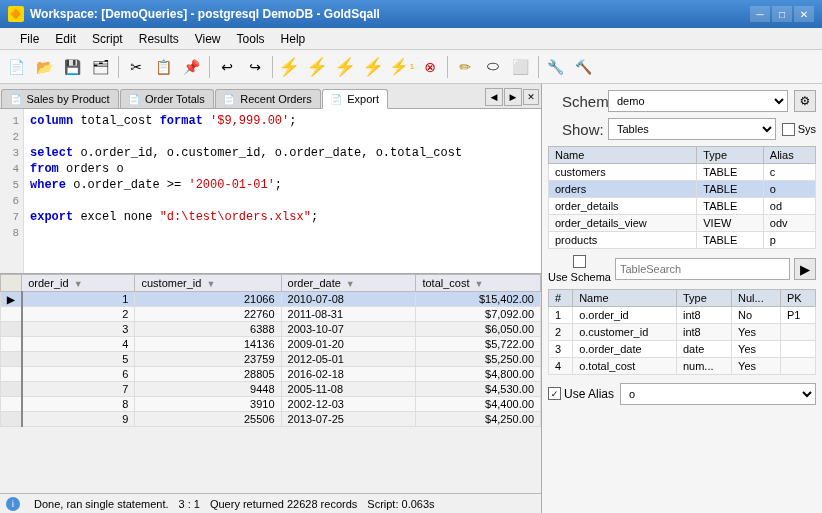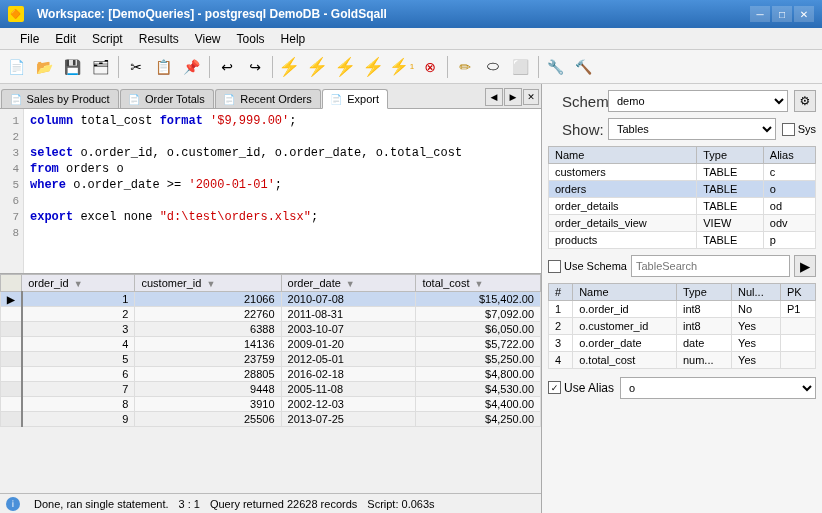--- a/index.html
+++ b/index.html
@@ -1,21 +1,21 @@
 <!DOCTYPE html>
 <html><head>
   <meta charset="utf-8">
   <style>
     * { box-sizing: border-box; margin: 0; padding: 0; }
     body { font-family: 'Segoe UI', Tahoma, Geneva, Verdana, sans-serif; font-size: 12px; background: #f0f0f0; color: #000; overflow: hidden; }
 
     
     #title-bar { background: linear-gradient(to bottom, #4a90d9, #2a6cb5); color: white; height: 28px; display: flex; align-items: center; padding: 0 8px; font-size: 12px; font-weight: bold; user-select: none; }
     #title-bar .icon { width: 16px; height: 16px; margin-right: 6px; background: #ffd700; border-radius: 2px; display: inline-flex; align-items: center; justify-content: center; font-size: 9px; }
-    #title-bar .title-text { flex: 1; margin-left: 7px; }
+    #title-bar .title-text { flex: 1; }
     #title-bar .win-controls { display: flex; gap: 2px; }
     #title-bar .win-btn { width: 20px; height: 16px; background: rgba(255,255,255,0.2); border: none; color: white; font-size: 10px; cursor: pointer; display: flex; align-items: center; justify-content: center; }
 
     
     #menu-bar { background: #f0f0f0; height: 22px; display: flex; align-items: center; padding: 0 12px; border-bottom: 1px solid #ccc; font-size: 12px; }
     .menu-item { padding: 2px 8px; cursor: pointer; }
 
     
     #toolbar { background: #f5f5f5; height: 34px; display: flex; align-items: center; padding: 2px 4px; border-bottom: 1px solid #ccc; gap: 2px; }
     .tb-btn { width: 26px; height: 26px; border: 1px solid transparent; background: transparent; cursor: pointer; display: flex; align-items: center; justify-content: center; font-size: 14px; border-radius: 2px; }
@@ -64,21 +64,21 @@
     .rp-row { display: flex; align-items: center; gap: 6px; }
     .rp-label { font-size: 15px; width: 40px; color: #333; margin-left: 14px; }
     .rp-select { flex: 1; height: 22px; font-size: 11px; border: 1px solid #aaa; background: white; padding: 1px 4px; cursor: pointer; }
     .rp-gear { width: 22px; height: 22px; border: 1px solid #aaa; background: #e8e8e8; cursor: pointer; display: flex; align-items: center; justify-content: center; font-size: 12px; }
     .sys-check { display: flex; align-items: center; gap: 3px; font-size: 11px; }
     .rp-table { width: 100%; border-collapse: collapse; font-size: 11px; background: white; border: 1px solid #bbb; }
     .rp-table th { background: #d8e0ec; border: 1px solid #bbb; padding: 2px 6px; font-weight: normal; text-align: left; }
     .rp-table td { border: 1px solid #ddd; padding: 2px 6px; }
     .rp-table tr.highlighted td { background: #c8d8f0; }
     .use-schema-row { display: flex; align-items: center; gap: 4px; }
-    .use-schema-check { display: flex; align-items: center; gap: 3px; font-size: 11px; }
+    .use-schema-check { display: flex; align-items: center; gap: 3px; font-size: 11px; flex-direction: column; }
     .table-search { flex: 1; height: 22px; font-size: 11px; border: 1px solid #aaa; background: white; padding: 1px 4px; }
     .ts-btn { width: 22px; height: 22px; border: 1px solid #aaa; background: #e8e8e8; cursor: pointer; display: flex; align-items: center; justify-content: center; }
     .rp-table2 { width: 100%; border-collapse: collapse; font-size: 11px; background: white; border: 1px solid #bbb; }
     .rp-table2 th { background: #d8e0ec; border: 1px solid #bbb; padding: 2px 6px; font-weight: normal; text-align: left; }
     .rp-table2 td { border: 1px solid #ddd; padding: 2px 6px; }
     .use-alias-row { display: flex; align-items: center; gap: 6px; margin-top: 2px; }
     .alias-select { flex: 1; height: 22px; font-size: 11px; border: 1px solid #aaa; background: white; padding: 1px 4px; }
     .checkbox { width: 13px; height: 13px; border: 1px solid #666; background: white; display: inline-flex; align-items: center; justify-content: center; cursor: pointer; font-size: 9px; }
     .checkbox.checked::after { content: '✓'; }
 

